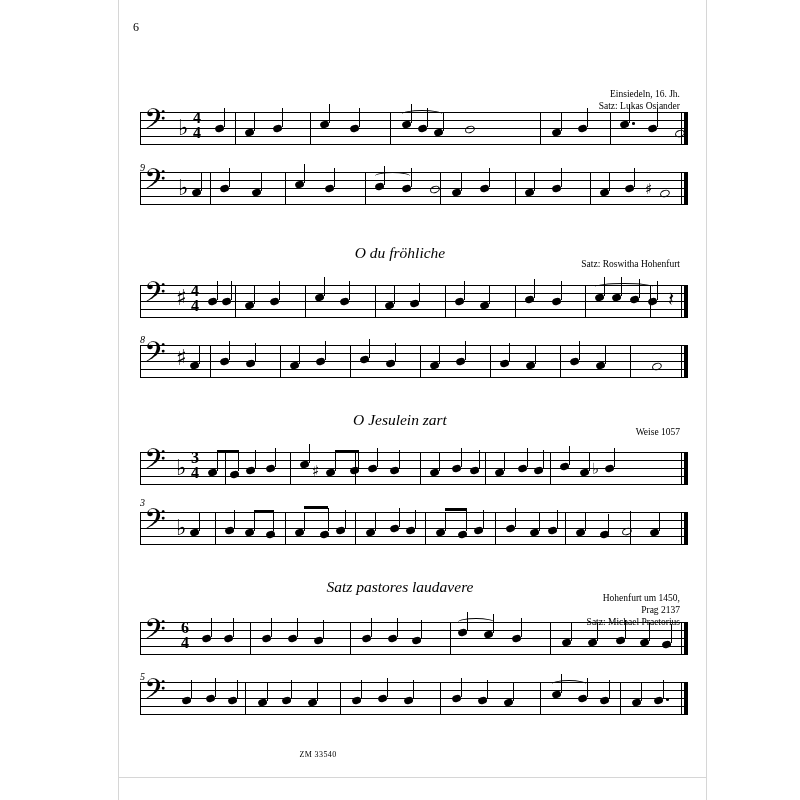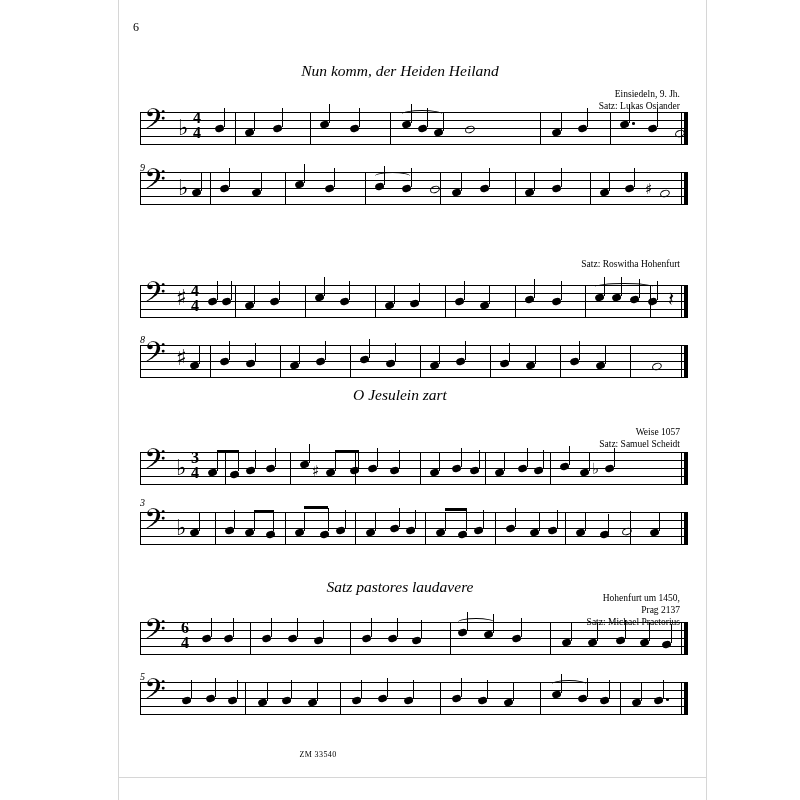--- a/index.html
+++ b/index.html
@@ -207,23 +207,22 @@
 <body>
 
 <div class="page">
 
   <div class="page-edge-left"></div>
   <div class="page-edge-right"></div>
   <div class="page-edge-bottom"></div>
 
   <div class="page-number">6</div>
 
-  <div class="piece-title" style="top:62px;">Nun komm, der Heiden Heiland</div>
   <div class="attribution" style="right:120px; top:88px; width:300px;">
-    <div>Einsiedeln, 9. Jh.</div>
+    <div>Einsiedeln, 16. Jh.</div>
     <div>Satz: Lukas Osiander</div>
   </div>
 
   <div class="system" style="top:112px;">
     <div class="staff">
       <div class="line"></div>
         <div class="line"></div>
         <div class="line"></div>
         <div class="line"></div>
         <div class="line"></div>
@@ -318,20 +317,21 @@
     <div class="nh" style="left:460px; top:16.5px;"></div>
       <div class="stem" style="left:469px; top:0px; height:19px;"></div>
     <div class="nh" style="left:485px; top:12.5px;"></div>
       <div class="stem" style="left:494px; top:-4px; height:19px;"></div>
     <span class="accidental" style="left:505px; top:10px;">♯</span>
     <div class="nh hollow" style="left:520px; top:17.5px;"></div>
     <div class="endbar-thin" style="left:541px;"></div>
     <div class="endbar-thick" style="left:544px;"></div>
   </div>
 
+  <div class="piece-title" style="top:244px;">O du fröhliche</div>
   <div class="attribution" style="right:120px; top:258px; width:360px;">
     <div>Satz: Roswitha Hohenfurt</div>
   </div>
 
   <div class="system" style="top:285px;">
     <div class="staff">
       <div class="line"></div>
         <div class="line"></div>
         <div class="line"></div>
         <div class="line"></div>
@@ -432,24 +432,23 @@
     <div class="nh" style="left:430px; top:12.5px;"></div>
       <div class="stem" style="left:439px; top:-4px; height:19px;"></div>
     <div class="nh" style="left:456px; top:16.5px;"></div>
       <div class="stem" style="left:465px; top:0px; height:19px;"></div>
     <div class="barline" style="left:490px;"></div>
     <div class="nh hollow" style="left:512px; top:17.5px;"></div>
     <div class="endbar-thin" style="left:541px;"></div>
     <div class="endbar-thick" style="left:544px;"></div>
   </div>
 
-  <div class="piece-title" style="top:386px;">O Jesulein zart</div>
+  <div class="piece-title" style="top:411px;">O Jesulein zart</div>
   <div class="attribution" style="right:120px; top:426px; width:300px;">
     <div>Weise 1057</div>
-    <div>Satz: Samuel Scheidt</div>
   </div>
 
   <div class="system" style="top:452px;">
     <div class="staff">
       <div class="line"></div>
         <div class="line"></div>
         <div class="line"></div>
         <div class="line"></div>
         <div class="line"></div>
     </div>

